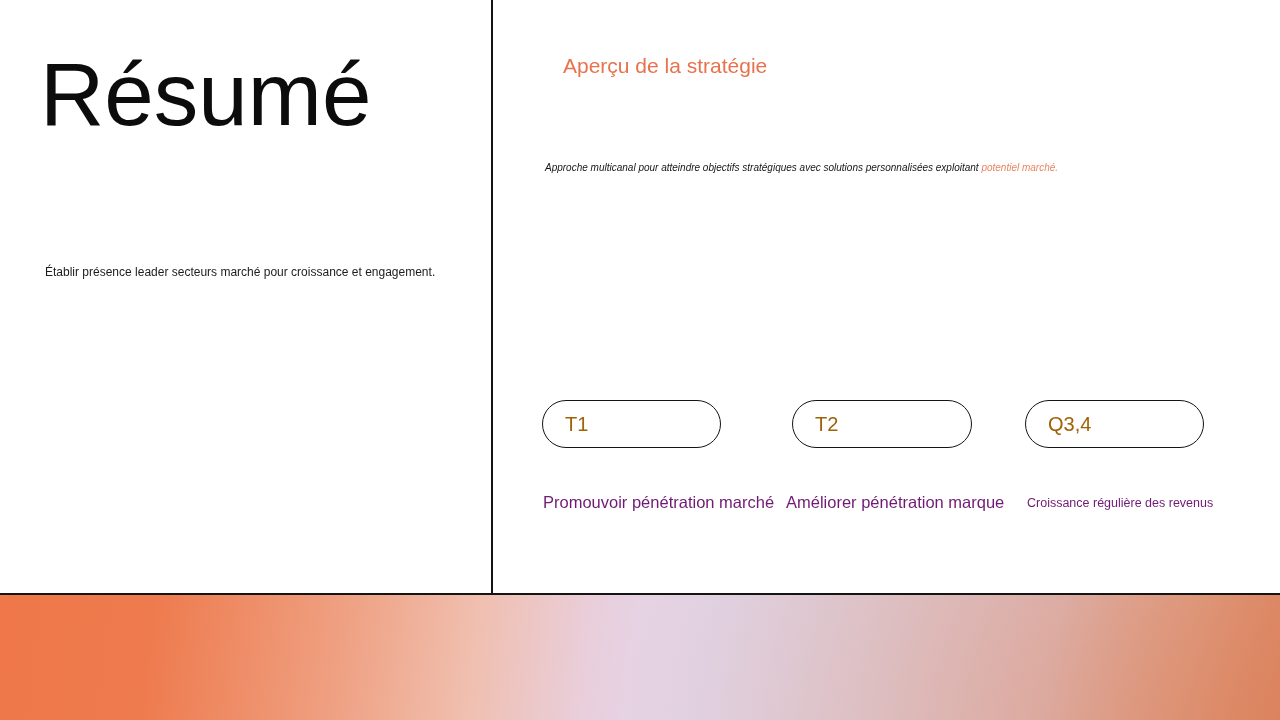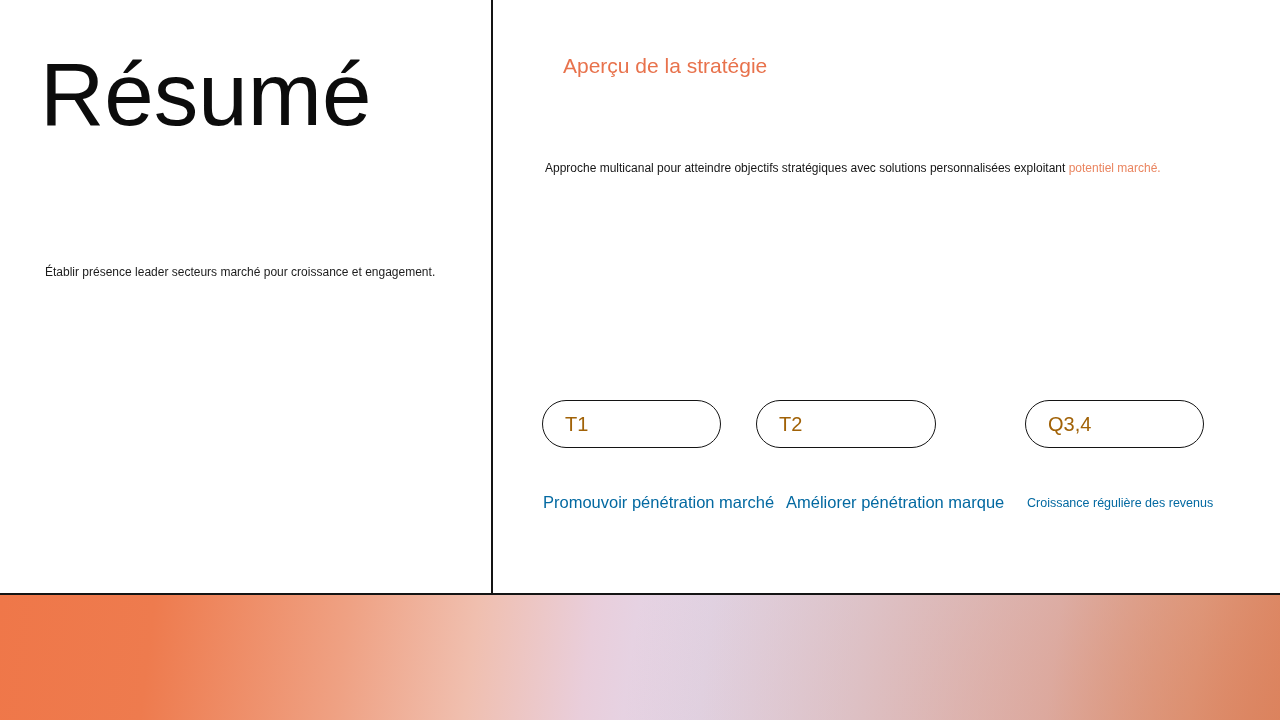--- a/index.html
+++ b/index.html
@@ -75,52 +75,53 @@
     left: 563px; top: 54px;
     font-size: 21px;
     font-weight: 500;
     color: #E8724C;
     white-space: nowrap;
   }
   .section-body {
     position: absolute;
     left: 545px; top: 161px;
     width: 700px;
-    font-size: 12px;
+    font-size: 10px;
     line-height: 1.3;
     color: #161616;
     white-space: nowrap;
+    font-style: italic;
   }
   .section-body .highlight {
     color: #EA8560;
   }
 
   
   .pill {
     position: absolute;
     top: 400px;
     height: 48px;
     border: 1.5px solid #141414;
     border-radius: 24px;
     background: #ffffff;
     display: flex;
     align-items: center;
     padding-left: 22px;
     font-size: 20px;
     color: #a16207;
   }
   .pill-1 { left: 542px; width: 179px; }
-  .pill-2 { left: 756px; width: 180px; }
+  .pill-2 { left: 792px; width: 180px; }
   .pill-3 { left: 1025px; width: 179px; }
 
   
   .phase-label {
     position: absolute;
     font-weight: 500;
-    color: #0369a1;
+    color: #701a75;
     white-space: nowrap;
   }
   .phase-label-1 { left: 543px; top: 493px; font-size: 16.5px; }
   .phase-label-2 { left: 786px; top: 493px; font-size: 16.5px; }
   .phase-label-3 { left: 1027px; top: 496px; font-size: 12.5px; }
 </style>
 </head>
 <body>
 
 <div class="slide">

